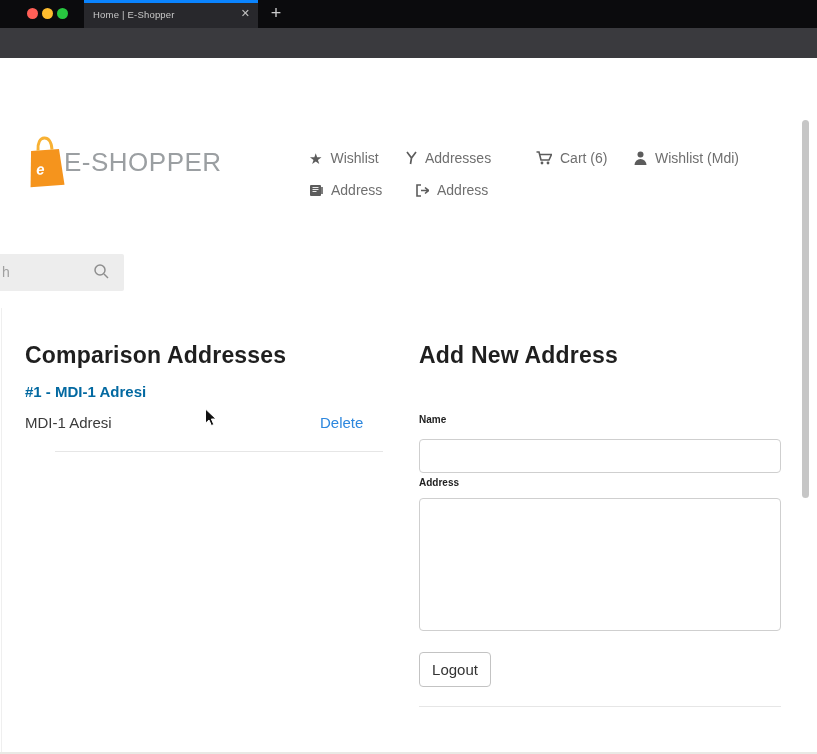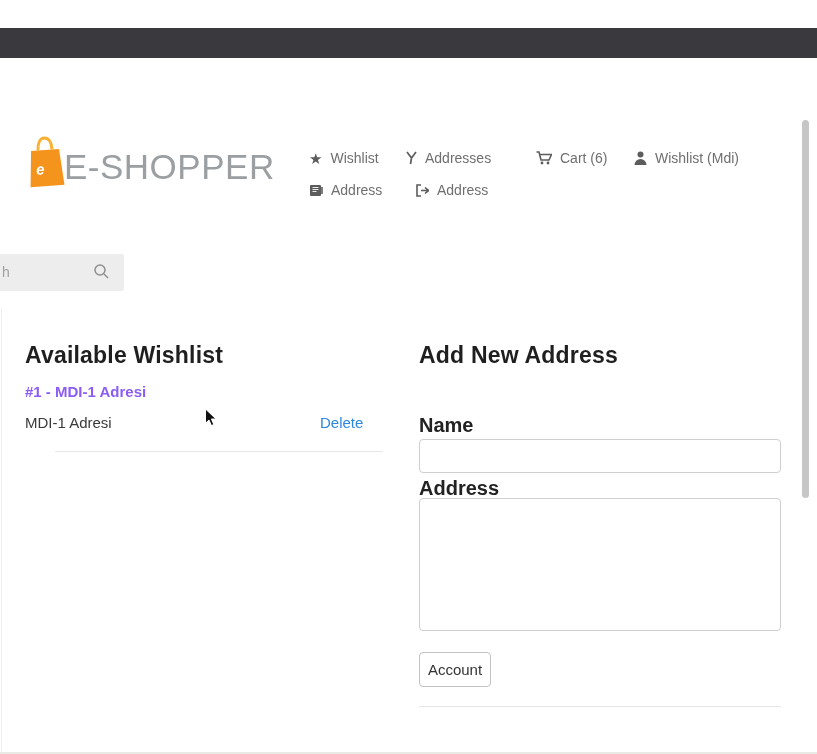--- a/index.html
+++ b/index.html
@@ -30,54 +30,65 @@
   .urlbar-right-icons { display:flex; align-items:center; gap:10px; padding:0 8px; }
   .chrome-icons { position:absolute; top:33px; display:flex; align-items:center; gap:8px; }
   .ext-circle { width:16px; height:16px; border-radius:50%; }
   .badge-dot { position:absolute; right:-2px; top:-2px; width:6px; height:6px; border-radius:50%; background:#21b5f5; }
   .chrome-sep { width:1px; height:18px; background:#55555a; }
 
   
   .page { position:absolute; left:0; top:58px; width:817px; height:696px; background:#ffffff; overflow:hidden; }
 
   .logo { position:absolute; left:26px; top:76px; width:250px; height:56px; }
-  .logo-text { position:absolute; left:38px; top:13px; font-size:35px; color:#9b9fa2; letter-spacing:.5px; white-space:nowrap;text-align:center; }
+  .logo-text { position:absolute; left:38px; top:13px; font-size:26px; color:#9b9fa2; letter-spacing:.5px; white-space:nowrap;text-align:center; }
   .bag { position:absolute; left:0; top:0; width:40px; height:56px; }
 
   .topnav-item { position:absolute; display:inline-flex; align-items:center; gap:8px; font-size:14px; color:#6f6f6f; text-decoration:none; white-space:nowrap; cursor:pointer; }
   .topnav-item svg, .topnav-item .glyph { flex:0 0 auto; }
   .glyph { color:#5c5c5c; font-size:14px; line-height:1; }
 
   .searchbox { position:absolute; left:-42px; top:196px; width:166px; height:37px; background:#ededed; border-radius:2px; }
   .search-frag { position:absolute; left:44px; top:10px; font-size:14px; color:#a0a0a0; }
   .search-glass { position:absolute; right:14px; top:9px; }
   .left-edge-line { position:absolute; left:1px; top:250px; width:1px; height:444px; background:#efefef; }
 
   .h2 { position:absolute; font-size:23px; font-weight:bold; color:#1f1f1f; letter-spacing:.2px; white-space:nowrap; }
-  .addr-heading { position:absolute; left:25px; top:325px; font-size:15px; font-weight:bold; color:#8b5cf6; }
+  .addr-heading { position:absolute; left:25px; top:325px; font-size:15px; font-weight:bold; color:#0369a1; }
   .addr-text { position:absolute; left:25px; top:356px; font-size:15px; color:#3a3a3a; }
   .delete-link { position:absolute; left:320px; top:356px; font-size:15px; text-decoration:none; cursor:pointer; }
   .divider { position:absolute; height:1px; background:#e6e6e6; }
 
   .subtitle { position:absolute; left:419px; top:325px; font-size:15px; color:#2b2b2b; }
-  .field-label { position:absolute; font-size:20px; font-weight:bold; color:#222; }
+  .field-label { position:absolute; font-size:10px; font-weight:bold; color:#222; }
   .text-input { position:absolute; left:419px; width:362px; border:1px solid #cfcfcf; border-radius:4px; background:#fff; font-size:14px; padding:6px 10px; font-family:"Liberation Sans",sans-serif; outline:none; }
   .submit-btn { position:absolute; left:419px; top:594px; width:72px; height:35px; background:#fff; border:1px solid #c3c3c3; border-radius:4px; font-size:15px; color:#333; font-family:"Liberation Sans",sans-serif; cursor:pointer; }
 
   .footer { position:absolute; left:0; top:694px; width:817px; height:60px; }
 
   .scroll-thumb { position:absolute; left:802px; top:62px; width:7px; height:378px; border-radius:4px; background:#c6c6c6; }
 
   .cursor { position:absolute; left:204px; top:350px; }
 </style>
 </head>
 <body>
 
 <div id="screen">
 
+  <div class="tabbar">
+    <span class="traffic t-red"></span>
+    <span class="traffic t-yellow"></span>
+    <span class="traffic t-green"></span>
+    <div class="tab">
+      <div class="tab-accent" style="background:#0a84ff;"></div>
+      <span class="tab-title">Home | E-Shopper</span>
+      <span class="tab-close">✕</span>
+    </div>
+    <div class="newtab-btn">+</div>
+  </div>
 
   <div class="toolbar">
     <div class="back-circle">
       <svg width="13" height="13" viewBox="0 0 16 16">
           <path d="M10 2 L4 8 L10 14 M4 8 H15" stroke="#e9e9e9" stroke-width="1.8" fill="none"></path>
         </svg>
     </div>
     <div class="nav-btn" style="left:37px;">
       <svg width="13" height="13" viewBox="0 0 16 16">
           <path d="M6 2 L12 8 L6 14 M1 8 H12" stroke="#79797d" stroke-width="1.8" fill="none"></path>
@@ -235,32 +246,32 @@
       <span class="search-frag">h</span>
       <span class="search-glass">
         <svg width="17" height="17" viewBox="0 0 17 17">
             <circle cx="7" cy="7" r="5" stroke="#8e8e8e" stroke-width="1.5" fill="none"></circle>
             <path d="M11 11 L15 15" stroke="#8e8e8e" stroke-width="1.5"></path>
           </svg>
       </span>
     </div>
     <div class="left-edge-line"></div>
 
-    <div class="h2" style="left:25px; top:284px;">Available Wishlist</div>
+    <div class="h2" style="left:25px; top:284px;">Comparison Addresses</div>
     <div class="addr-heading">#1 - MDI-1 Adresi</div>
     <div class="addr-text">MDI-1 Adresi</div>
     <a class="delete-link" style="color:#2d87de;">Delete</a>
     <div class="divider" style="left:55px; top:393px; width:328px;"></div>
 
     <div class="h2" style="left:419px; top:284px;">Add New Address</div>
     <label class="field-label" style="left:419px; top:356px;">Name</label>
     <input class="text-input" style="top: 381px; height: 34px;" value="">
     <label class="field-label" style="left:419px; top:419px;">Address</label>
     <textarea class="text-input" style="top: 440px; height: 133px; resize: none;"></textarea>
-    <button class="submit-btn">Account</button>
+    <button class="submit-btn">Logout</button>
     <div class="divider" style="left:419px; top:648px; width:362px;"></div>
 
     <div class="footer" style="background:#e9e9e5;">
       
       
       
     </div>
 
     <div class="scroll-thumb" style="top: 62px;"></div>
 

